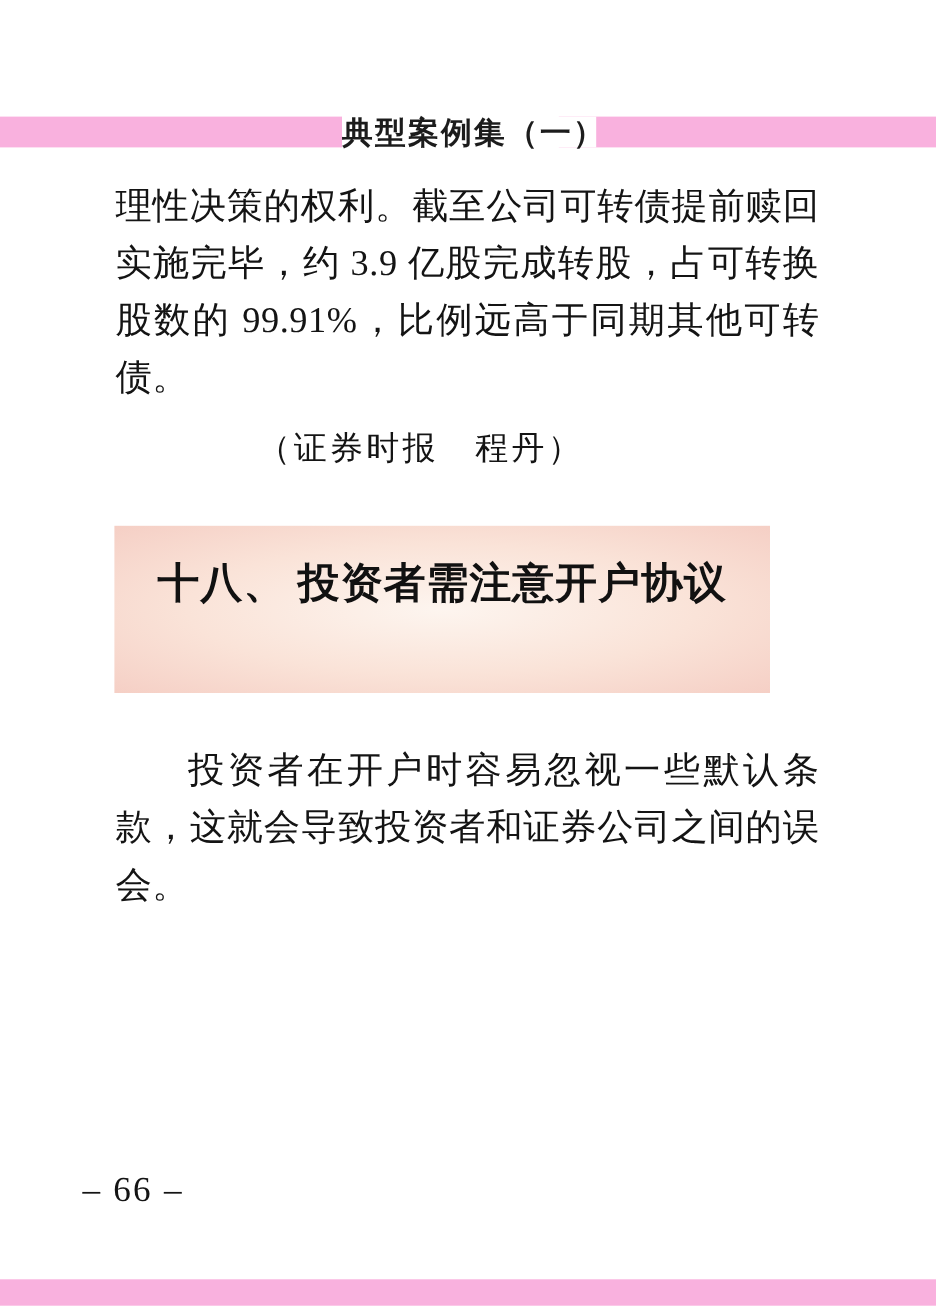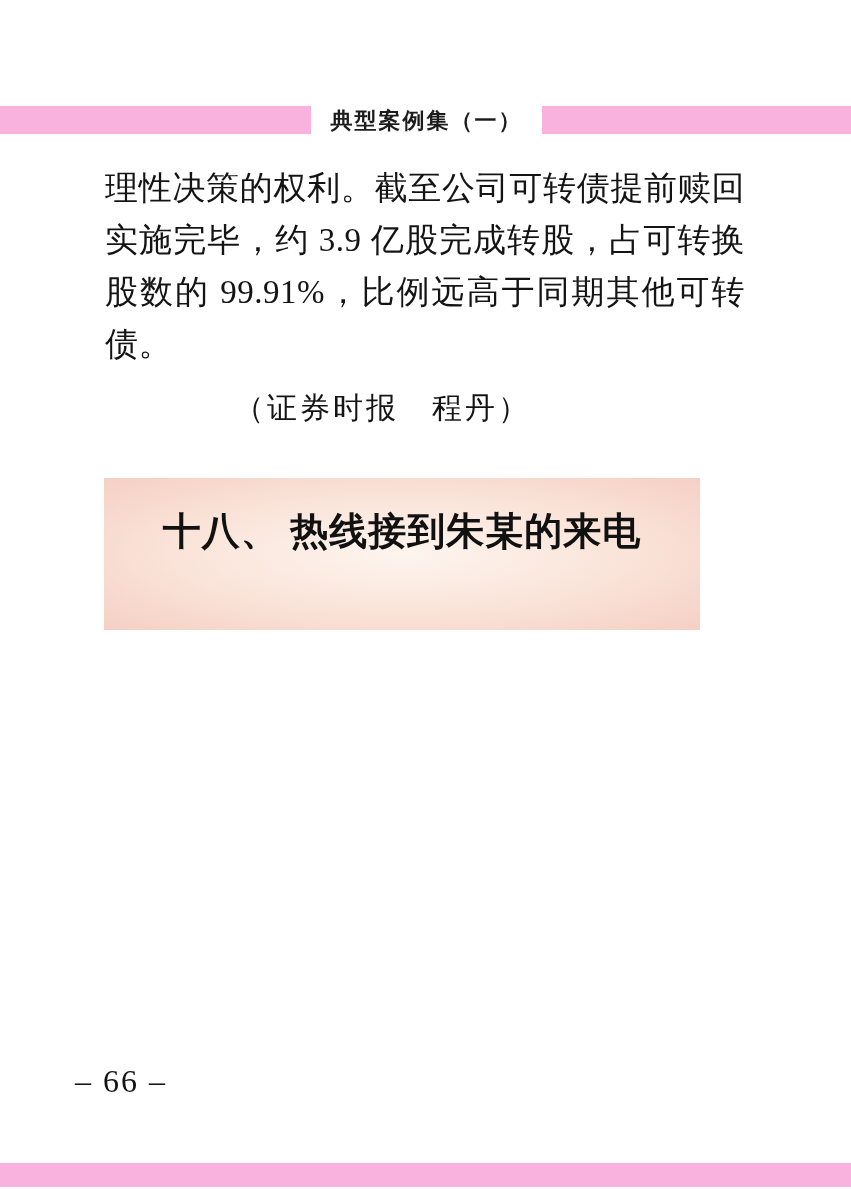--- a/index.html
+++ b/index.html
@@ -14,21 +14,21 @@
   
   .header-bar{position:absolute;top:106px;left:0;width:851px;height:28px;}
   .header-bar .strip{position:absolute;top:0;height:28px;background:var(--bar-pink,#f9b1de);}
   .header-bar .strip.left{left:0;width:311px;}
   .header-bar .strip.right{left:508px;right:0;}
   .header-title{
     position:absolute;left:311px;width:231px;top:0;height:28px;
     background:#ffffff;
     text-align:center;line-height:29px;
     font-family:"Liberation Sans","DejaVu Sans",sans-serif;
-    font-weight:bold;font-size:22px;letter-spacing:2px;color:#1c1c1c;
+    font-weight:bold;font-size:28px;letter-spacing:2px;color:#1c1c1c;
     white-space:nowrap;
   }
   
   .bodytext{
     position:absolute;left:105px;width:640px;
     font-size:33px;line-height:52px;
     text-align:justify;
     letter-spacing:0.5px;
   }
   .cont{top:162px;}
@@ -71,22 +71,23 @@
     <div class="strip left"></div>
     <div class="strip right"></div>
     <div class="header-title">典型案例集（一）</div>
   </div>
 
   <div class="bodytext cont">理性决策的权利。截至公司可转债提前赎回实施完毕，约 3.9 亿股完成转股，占可转换股数的 99.91%，比例远高于同期其他可转债。</div>
 
   <div class="attribution">（证券时报　程丹）</div>
 
   <div class="heading-block">
-    <div>十八、 热线接到朱某的来电</div>
+    <div>十八、 投资者需注意开户协议</div>
   </div>
 
+  <div class="bodytext p1">投资者在开户时容易忽视一些默认条款，这就会导致投资者和证券公司之间的误会。</div>
 
 
   <div class="page-number">– 66 –</div>
 
   <div class="footer-bar"></div>
 
 </div>
 
 </body></html>

